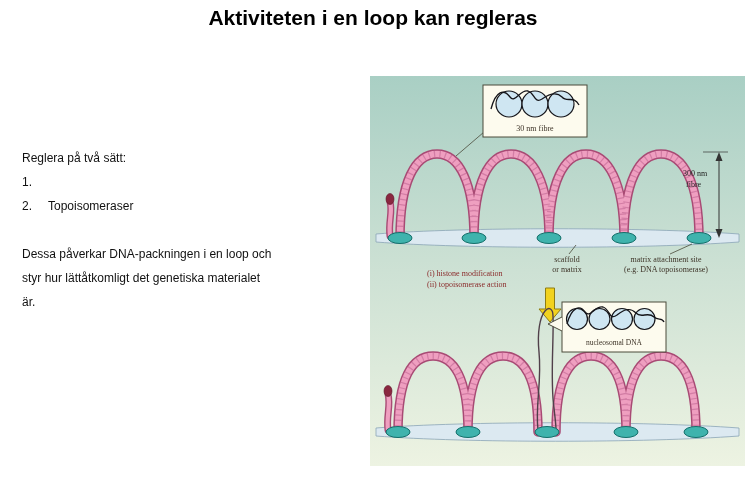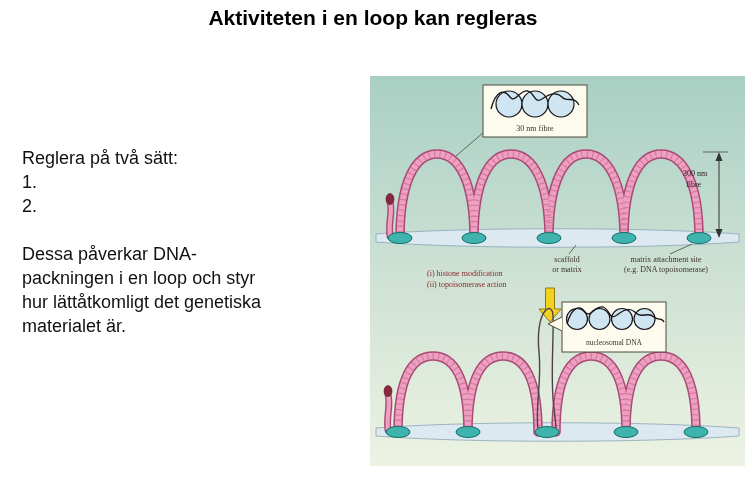--- a/index.html
+++ b/index.html
@@ -11,21 +11,21 @@
     overflow: hidden;
   }
   .slide { position: absolute; inset: 0; padding-left: 22px; }
   .title {
     position: absolute; top: 6px; left: 0; width: 746px;
     margin: 0; text-align: center;
     font-size: 21px; font-weight: 700; color: #000;
   }
   .text-block {
     position: absolute; left: 22px; top: 146px; width: 252px;
-    font-size: 18px; line-height: 24px; color: #111;
+    font-size: 12px; line-height: 24px; color: #111;
   }
   .intro { margin: 0; }
   .list { margin: 0; padding: 0; list-style: none; }
   .list-row { display: flex; }
   .list-num { width: 26px; flex: 0 0 26px; }
   .para { margin: 24px 0 4px 0; }
 
   .figure {
     position: absolute; left: 370px; top: 76px;
     width: 375px; height: 390px; margin: 0;
@@ -59,20 +59,21 @@
   <h1 class="title">Aktiviteten i en loop kan regleras</h1>
 
   <div class="text-block">
     <p class="intro">Reglera på två sätt:</p>
     <ol class="list">
       <li class="list-row">
         <span class="list-num">1.</span>
       </li>
       <li class="list-row">
         <span class="list-num">2.</span>
+        <span>Topoisomeraser</span>
       </li>
     </ol>
     <p class="para">Dessa påverkar DNA-packningen i en loop och styr hur lättåtkomligt det genetiska materialet är.</p>
   </div>
 
   <figure class="figure">
     <svg width="375" height="390" viewBox="0 0 375 390" xmlns="http://www.w3.org/2000/svg">
       <defs>
         <linearGradient id="bg" x1="0" y1="0" x2="0" y2="1">
           <stop offset="0" style="stop-color:var(--background-top,#a9cfc4)"></stop>

